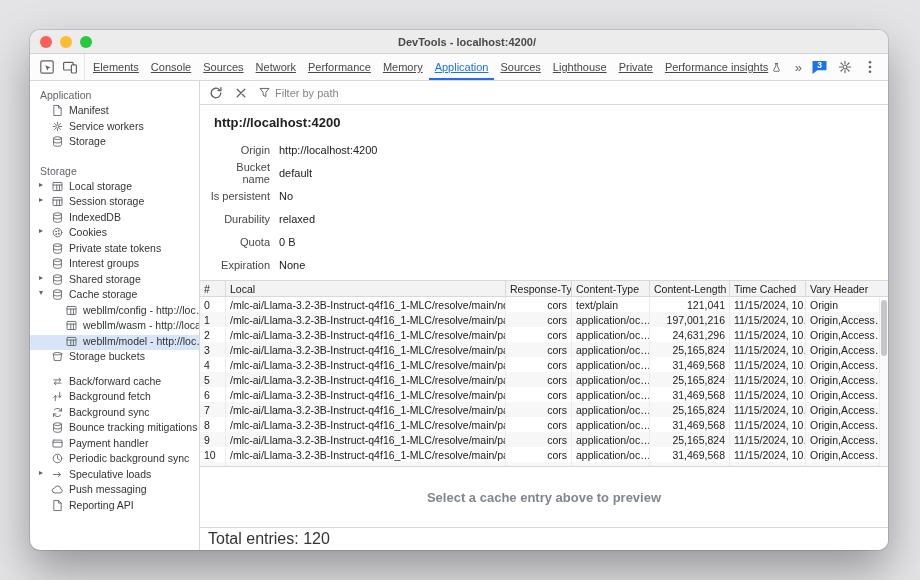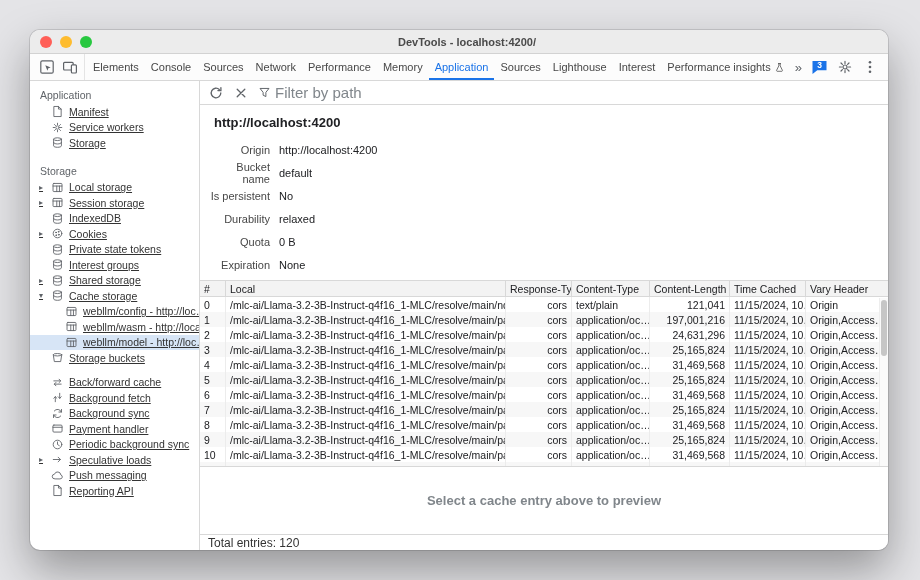--- a/index.html
+++ b/index.html
@@ -18,48 +18,48 @@
     display:flex; align-items:center; position:relative;}
   .lights{display:flex; gap:8px; padding-left:10px; z-index:2;}
   .light{width:12px;height:12px;border-radius:50%; display:inline-block;}
   .light.red{background:var(--t-red);} .light.yellow{background:var(--t-yellow);} .light.green{background:var(--t-green);}
   .title{position:absolute; left:16px; right:0; text-align:center; font-size:11px; font-weight:bold; color:#4a4a4a;}
   
   .tabbar{height:27px; flex:0 0 auto; background:#fcfcfc; border-bottom:1px solid var(--line);
     display:flex; align-items:stretch; font-size:11px; color:#474747;}
   .tabbar-left{display:flex; align-items:center; gap:7px; padding:0 6px 0 9px; border-right:1px solid #e4e4e4;}
   .tabs{display:flex; align-items:stretch; flex:1 1 auto; min-width:0; overflow:hidden; padding-left:2px;}
-  .tab{display:flex; align-items:center; gap:3px; padding:0 6px; white-space:nowrap; cursor:default;}
+  .tab{display:flex; align-items:center; gap:3px; padding:0 6px; white-space:nowrap; cursor:default;text-decoration:underline;}
   .tab.active{color:var(--accent); box-shadow:inset 0 -2px 0 var(--accent);}
   .tab .icon{width:11px;height:11px;}
   .tabbar-right{display:flex; align-items:center; gap:9px; padding:0 10px 0 6px;}
   .more{font-size:13px; color:var(--muted);}
   .icon-btn{width:16px;height:16px; display:inline-flex; align-items:center; justify-content:center; color:var(--muted);}
   .icon-btn svg{width:100%;height:100%;}
   .badge{position:relative; width:17px; height:16px; color:var(--accent);}
   .badge svg{width:100%;height:100%;}
   .badge .cnt{position:absolute; left:0; right:0; top:1px; text-align:center; font-size:8.5px; font-weight:bold; color:#fff;}
   
   .content{flex:1; display:flex; min-height:0;}
   .sidebar{width:170px; flex:0 0 auto; border-right:1px solid var(--line); overflow:hidden;
     font-size:10.5px; color:#333; padding-top:3px;}
   .section{margin-bottom:9px;}
   .section-title{color:var(--muted); padding:5px 10px 3px;}
-  .side-item{display:flex; align-items:center; height:15.5px; padding-left:9px; white-space:nowrap; overflow:hidden; cursor:default;text-decoration:underline;}
+  .side-item{display:flex; align-items:flex-start; height:15.5px; padding-left:9px; white-space:nowrap; overflow:hidden; cursor:default;}
   .side-item .arrow{width:12px; flex:0 0 12px; font-size:8px; color:var(--muted);}
   .side-item .icon{width:13px; height:13px; flex:0 0 13px; margin-right:5px; color:var(--muted); display:inline-flex;}
   .side-item .icon svg{width:100%;height:100%;}
   .side-item.child{padding-left:23px;}
   .side-item.selected{background:var(--selection);}
   
   .main{flex:1; min-width:0; display:flex; flex-direction:column; background:#fff;}
   .toolbar{height:24px; flex:0 0 auto; border-bottom:1px solid var(--line); display:flex; align-items:center; gap:9px; padding:0 8px;}
   .filter{display:flex; align-items:center; gap:4px; color:var(--muted);}
   .filter .icon-btn{width:13px;height:13px;}
-  .filter-text{font-size:15px; color:#80868b;}
+  .filter-text{font-size:11px; color:#80868b;}
   .info{flex:0 0 auto; padding:8px 0 4px 8px;}
   .cache-title{font-size:13px; font-weight:bold; color:var(--ink); margin:2px 0 8px 6px;}
   .meta-row{display:flex; align-items:center; height:23px; font-size:11px;}
   .meta-label{flex:0 0 62px; width:62px; text-align:right; color:#474747;}
   .meta-value{margin-left:9px; color:var(--ink);}
   
   .table-wrap{flex:0 0 auto; border-top:1px solid var(--line); position:relative;}
   .thead,.tr{display:grid; grid-template-columns:26px minmax(0,1fr) 66px 78px 80px 76px 82px;}
   .thead{height:16px; background:#f3f3f3; border-bottom:1px solid var(--line); font-size:10.5px; color:var(--ink);}
   .th{display:flex; align-items:center; padding:0 4px; border-right:1px solid var(--line); overflow:hidden; white-space:nowrap;}
@@ -68,21 +68,21 @@
   .tr{height:15px; align-items:center;}
   .tr:nth-child(even){background:#f7f7f7;}
   .td{padding:0 4px; overflow:hidden; white-space:nowrap; text-overflow:ellipsis; border-right:1px solid var(--line-soft); color:var(--ink); height:100%; display:flex; align-items:center;}
   .td:last-child{border-right:none;}
   .td.num{justify-content:flex-end;}
   .scrollbar{position:absolute; right:0; top:17px; bottom:0; width:9px; background:#fafafa; border-left:1px solid #ededed;}
   .thumb{position:absolute; top:2px; left:1px; width:6px; height:56px; background:#c6c6c6; border-radius:3px;}
   
   .preview{flex:1; min-height:0; border-top:1px solid var(--line); display:flex; align-items:center; justify-content:center;}
   .preview span{font-size:13px; font-weight:bold; color:#80868b;}
-  .statusbar{height:16px; flex:0 0 auto; border-top:1px solid var(--line); display:flex; align-items:center; padding:0 8px; font-size:12px; color:#333;}
+  .statusbar{height:23px; flex:0 0 auto; border-top:1px solid var(--line); display:flex; align-items:center; padding:0 8px; font-size:16px; color:#333;}
 </style>
 </head>
 <body>
 
 <div class="window">
 
   <div class="titlebar">
     <div class="lights">
       <span class="light red"></span>
       <span class="light yellow"></span>
@@ -128,21 +128,21 @@
         <div class="tab active">
           <span>Application</span>
         </div>
         <div class="tab">
           <span>Sources</span>
         </div>
         <div class="tab">
           <span>Lighthouse</span>
         </div>
         <div class="tab">
-          <span>Interest</span>
+          <span>Private</span>
         </div>
         <div class="tab">
           <span>Performance insights</span>
           <span class="icon"><svg viewBox="0 0 16 16" fill="none" stroke="currentColor" stroke-width="1.1" stroke-linecap="round" stroke-linejoin="round">
               <path d="M6.4 2.3h3.2M7 2.3v3.3L3.8 12a1 1 0 0 0 .9 1.5h6.6a1 1 0 0 0 .9-1.5L9 5.6V2.3"></path>
             </svg></span>
         </div>
       </div>
     <div class="tabbar-right">
       <span class="more">»</span>
@@ -363,20 +363,31 @@
                 <path d="M12.8 6.3A5.1 5.1 0 0 0 4 4.9M3.2 9.7a5.1 5.1 0 0 0 8.8 1.4"></path>
                 <path d="M12.9 3v3.2H9.7M3.1 13V9.8h3.2"></path>
               </svg>
             </span>
             <span class="lbl">Background sync</span>
           </div>
           <div class="side-item">
             <span class="arrow"></span>
             <span class="icon">
               <svg viewBox="0 0 16 16" fill="none" stroke="currentColor" stroke-width="1.1" stroke-linecap="round" stroke-linejoin="round">
+                <ellipse cx="8" cy="3.9" rx="4.8" ry="1.7"></ellipse>
+                <path d="M3.2 3.9v8.2c0 1 2.1 1.8 4.8 1.8s4.8-.8 4.8-1.8V3.9"></path>
+                <path d="M3.2 8c0 1 2.1 1.8 4.8 1.8S12.8 9 12.8 8"></path>
+              </svg>
+            </span>
+            <span class="lbl">Bounce tracking mitigations</span>
+          </div>
+          <div class="side-item">
+            <span class="arrow"></span>
+            <span class="icon">
+              <svg viewBox="0 0 16 16" fill="none" stroke="currentColor" stroke-width="1.1" stroke-linecap="round" stroke-linejoin="round">
                 <rect x="2.4" y="3.8" width="11.2" height="8.6" rx="1.2"></rect>
                 <path d="M2.4 6.5h11.2"></path>
               </svg>
             </span>
             <span class="lbl">Payment handler</span>
           </div>
           <div class="side-item">
             <span class="arrow"></span>
             <span class="icon">
               <svg viewBox="0 0 16 16" fill="none" stroke="currentColor" stroke-width="1.1" stroke-linecap="round" stroke-linejoin="round">

